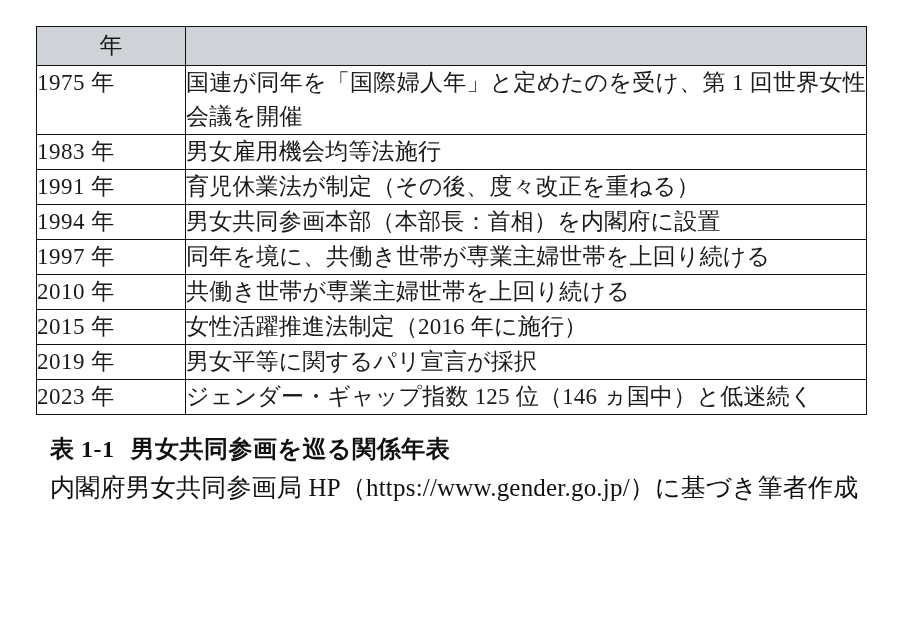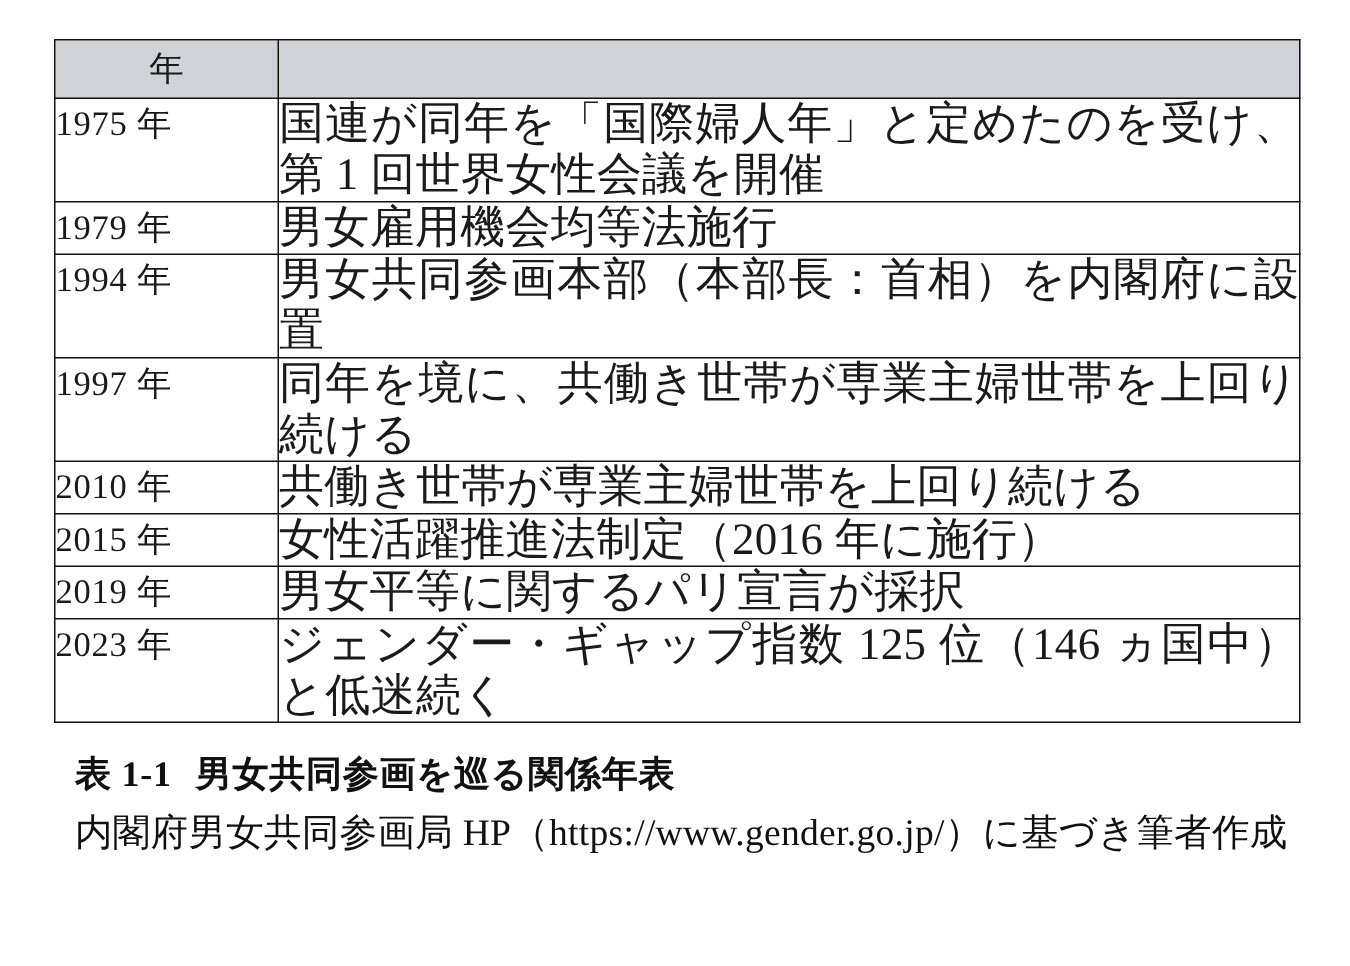--- a/index.html
+++ b/index.html
@@ -49,21 +49,21 @@
   }
   td.year {
     width: 148px;
     text-align: left;
     font-size: 23px;
     padding: 7px 10px 7px 0;
     letter-spacing: 0.5px;
     white-space: nowrap;
   }
   td.event {
-    font-size: 30px;
+    font-size: 23px;
     line-height: 34px;
     padding: 7px 10px 7px 14px;
     text-align: justify;
     letter-spacing: 0.2px;
   }
   td.year .y-inner {
     line-height: 34px;
   }
   .caption-block {
     margin-top: 18px;
@@ -100,23 +100,29 @@
     </thead>
     <tbody>
       <tr>
         <td class="year">
             <div class="y-inner">1975 年</div>
           </td>
         <td class="event">国連が同年を「国際婦人年」と定めたのを受け、第 1 回世界女性会議を開催</td>
       </tr>
       <tr>
         <td class="year">
-            <div class="y-inner">1979 年</div>
+            <div class="y-inner">1983 年</div>
           </td>
         <td class="event">男女雇用機会均等法施行</td>
+      </tr>
+      <tr>
+        <td class="year">
+            <div class="y-inner">1991 年</div>
+          </td>
+        <td class="event">育児休業法が制定（その後、度々改正を重ねる）</td>
       </tr>
       <tr>
         <td class="year">
             <div class="y-inner">1994 年</div>
           </td>
         <td class="event">男女共同参画本部（本部長：首相）を内閣府に設置</td>
       </tr>
       <tr>
         <td class="year">
             <div class="y-inner">1997 年</div>

